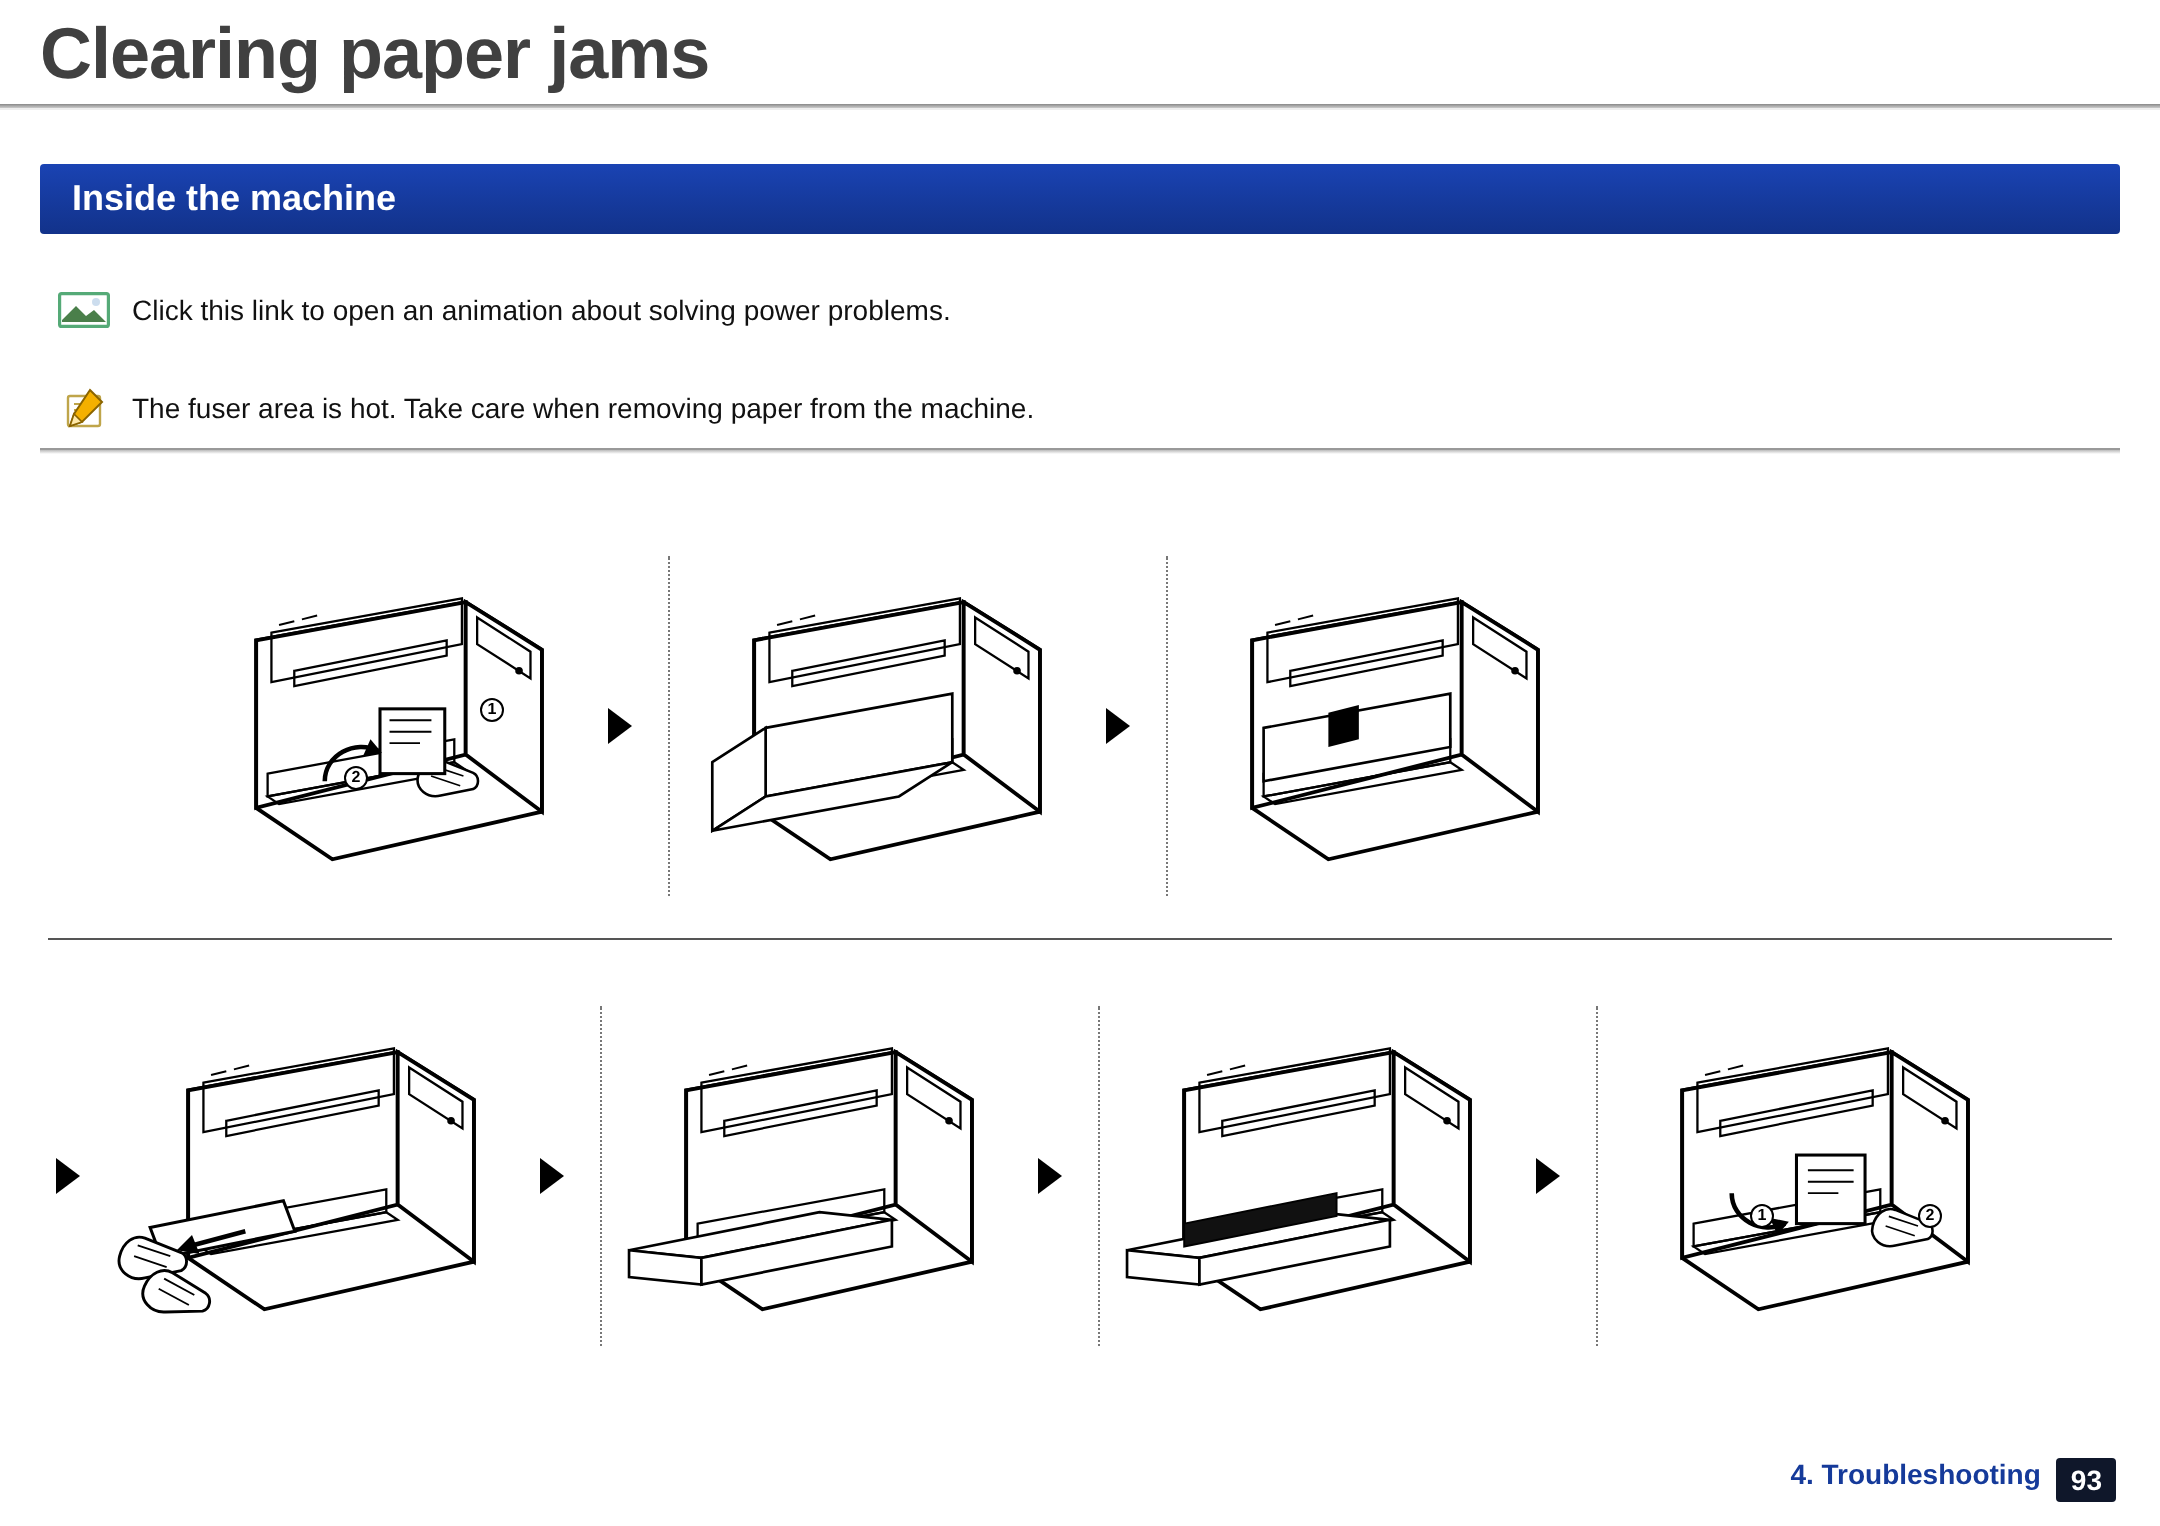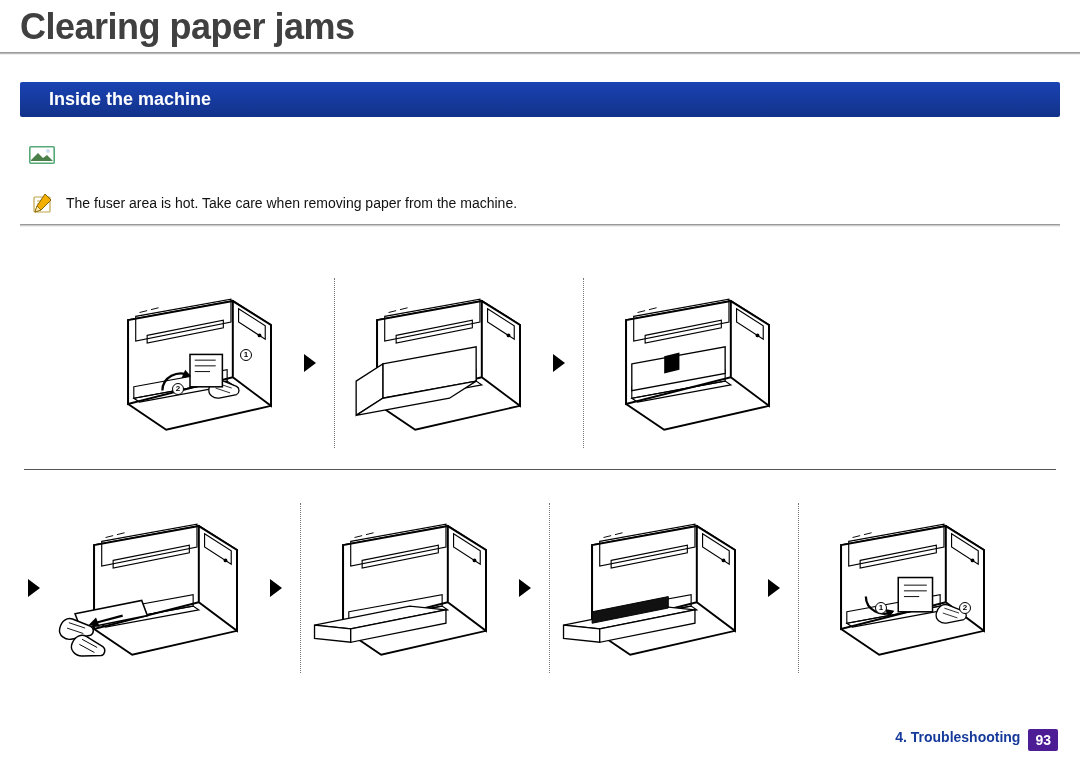--- a/index.html
+++ b/index.html
@@ -26,21 +26,21 @@
   }
   .content {
     padding: 28px 20px 0 20px;
   }
   .section-bar {
     background: #153a9a;
     background: linear-gradient(to bottom, #1a43b3, #12328a);
     color: #fff;
     font-weight: 700;
     font-size: 18px;
-    padding: 7px 29px;
+    padding: 7px 16px;
     border-radius: 2px;
     margin-bottom: 24px;
   }
   .info-row {
     display: flex;
     align-items: flex-start;
     gap: 10px;
     padding: 4px 8px 10px 8px;
   }
   .info-row .icon-box {
@@ -119,21 +119,21 @@
     display: flex;
     align-items: flex-start;
     gap: 8px;
   }
   .footer-chapter {
     color: #153a9a;
     font-weight: 700;
     font-size: 14px;
   }
   .footer-pagebox {
-    background: #4c1d95;
+    background: #0f172a;
     color: #fff;
     font-weight: 700;
     font-size: 14px;
     padding: 3px 7px;
     border-radius: 2px;
     min-width: 26px;
     text-align: center;
   }
   .callout {
     position: absolute;
@@ -205,20 +205,21 @@
   <div class="section-bar">Inside the machine</div>
 
   <div class="info-row">
     <span class="icon-box">
       <svg width="26" height="18">
         <rect x="0.8" y="0.8" width="24.4" height="16.4" fill="#fff" stroke="#5a7" stroke-width="1.6" rx="1"></rect>
         <path d="M2 14 L9 7 L14 12 L18 9 L24 15 L2 15 Z" fill="#4a7f4a"></path>
         <circle cx="19" cy="5" r="2" fill="#cde"></circle>
       </svg>
     </span>
+    <span class="text">Click this link to open an animation about solving power problems.</span>
   </div>
 
   <div style="height:14px"></div>
 
   <div class="info-row" style="padding-bottom:8px;">
     <span class="icon-box">
       <svg width="22" height="22">
         <rect x="3" y="5" width="16" height="15" rx="1" fill="#fff" stroke="#bfa54a" stroke-width="1.2"></rect>
         <path d="M6 9 L16 9 M6 12 L16 12 M6 15 L12 15" stroke="#bfa54a" stroke-width="1"></path>
         <path d="M14 2 L20 8 L10 18 L4 20 L6 14 Z" fill="#f4b000" stroke="#8a6400" stroke-width="1"></path>

